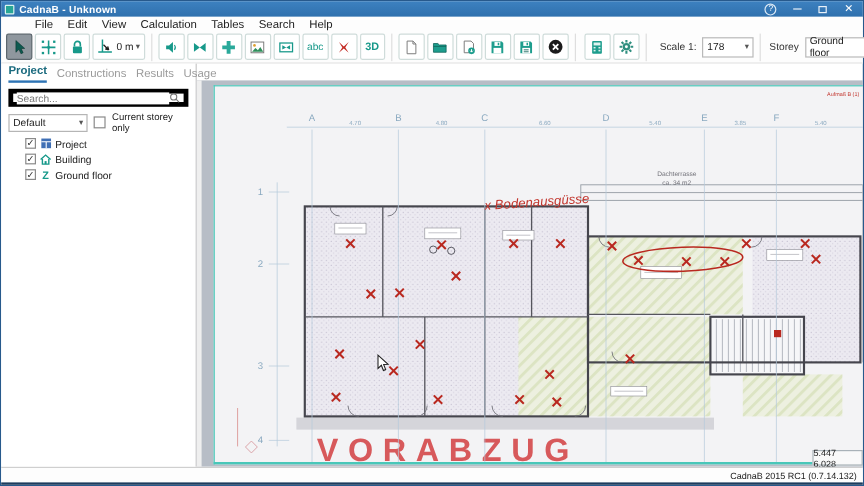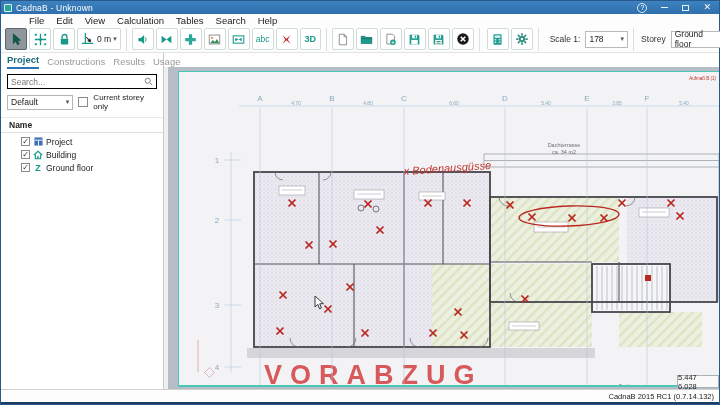--- a/index.html
+++ b/index.html
@@ -7,21 +7,21 @@
     font-family:"Liberation Sans", sans-serif; }
   .window { position:relative; width:720px; height:405px; background:#fff;
     border:1px solid #27598c; }
 
   
   .titlebar { position:absolute; left:0; top:0; right:0; height:13px;
     background:linear-gradient(#3d81c0,#2f70ad); color:#fff; display:flex;
     align-items:center; font-size:8.5px; padding-left:3px; }
   .app-icon { width:8px; height:8px; background:#27a695; border:1px solid #d9f2ee;
     border-radius:1px; margin-right:4px; }
-  .title-text { flex:1; letter-spacing:.2px; }
+  .title-text { flex:1; letter-spacing:.2px;font-weight:bold; }
   .win-controls { display:flex; align-items:center; gap:14px; padding-right:8px;
     font-size:8px; }
   .win-help { width:10px; height:10px; border:1px solid #dbe9f5; border-radius:50%;
     display:flex; align-items:center; justify-content:center; font-size:7px; }
   .win-min { width:7px; height:1px; background:#e8f1f9; }
   .win-max { width:7px; height:6px; border:1px solid #e8f1f9; }
   .win-close { font-size:9px; line-height:9px; }
 
   
   .menubar { position:absolute; left:0; top:13px; right:0; height:12px;
@@ -49,21 +49,21 @@
   .abc { color:#17998a; font-size:8.5px; font-style:normal; }
 
   
   .sidebar { position:absolute; left:0; top:52px; width:163px; bottom:15px;
     background:#fff; border-right:1px solid #c9c9c9; }
   .tabs { display:flex; gap:8px; padding:2px 6px 0 6px; font-size:9.5px;
     color:#9a9a9a; height:16px; align-items:flex-end; }
   .tab { padding-bottom:2px; white-space:nowrap; }
   .tab.active { color:#1a6a7e; font-weight:bold;
     border-bottom:2px solid #2e74b5; }
-  .searchbox { margin:5px 6px 0 6px; height:15px; border:1px solid #000000;
+  .searchbox { margin:5px 6px 0 6px; height:15px; border:4px solid #000000;
     display:flex; align-items:center; padding:0 3px; }
   .searchbox input { border:none; outline:none; flex:1; font-size:8.5px;
     color:#888; font-family:"Liberation Sans", sans-serif; width:100%; }
   .filter-row { display:flex; align-items:center; margin:4px 6px 0 6px; gap:5px; }
   .dd { width:70px; height:15px; border:1px solid #b5b5b5; display:flex;
     align-items:center; font-size:8.5px; color:#222; padding:0 3px; }
   .dd .val { flex:1; }
   .cb { width:10px; height:10px; border:1px solid #8a8a8a; background:#fff;
     flex:0 0 auto; }
   .cb-label { font-size:8px; color:#222; }
@@ -291,21 +291,20 @@
       </svg>
     </div>
     <div class="filter-row">
       <div class="dd">
         <span class="val">Default</span>
         <span class="caret">▾</span>
       </div>
       <span class="cb"></span>
       <span class="cb-label">Current storey only</span>
     </div>
-    <div class="tree-header">Name</div>
     <div class="tree">
       <div class="tree-row">
         <span class="cbc">✓</span>
         <span class="ticon">
           <svg width="9" height="9" viewBox="0 0 10 10">
               <rect x="0.5" y="0.5" width="9" height="9" fill="#3f6fb5"></rect>
               <path d="M0.5,3.5 H9.5 M5,3.5 V9.5" stroke="#fff" stroke-width="1"></path>
             </svg>
         </span>
         <span>Project</span>

